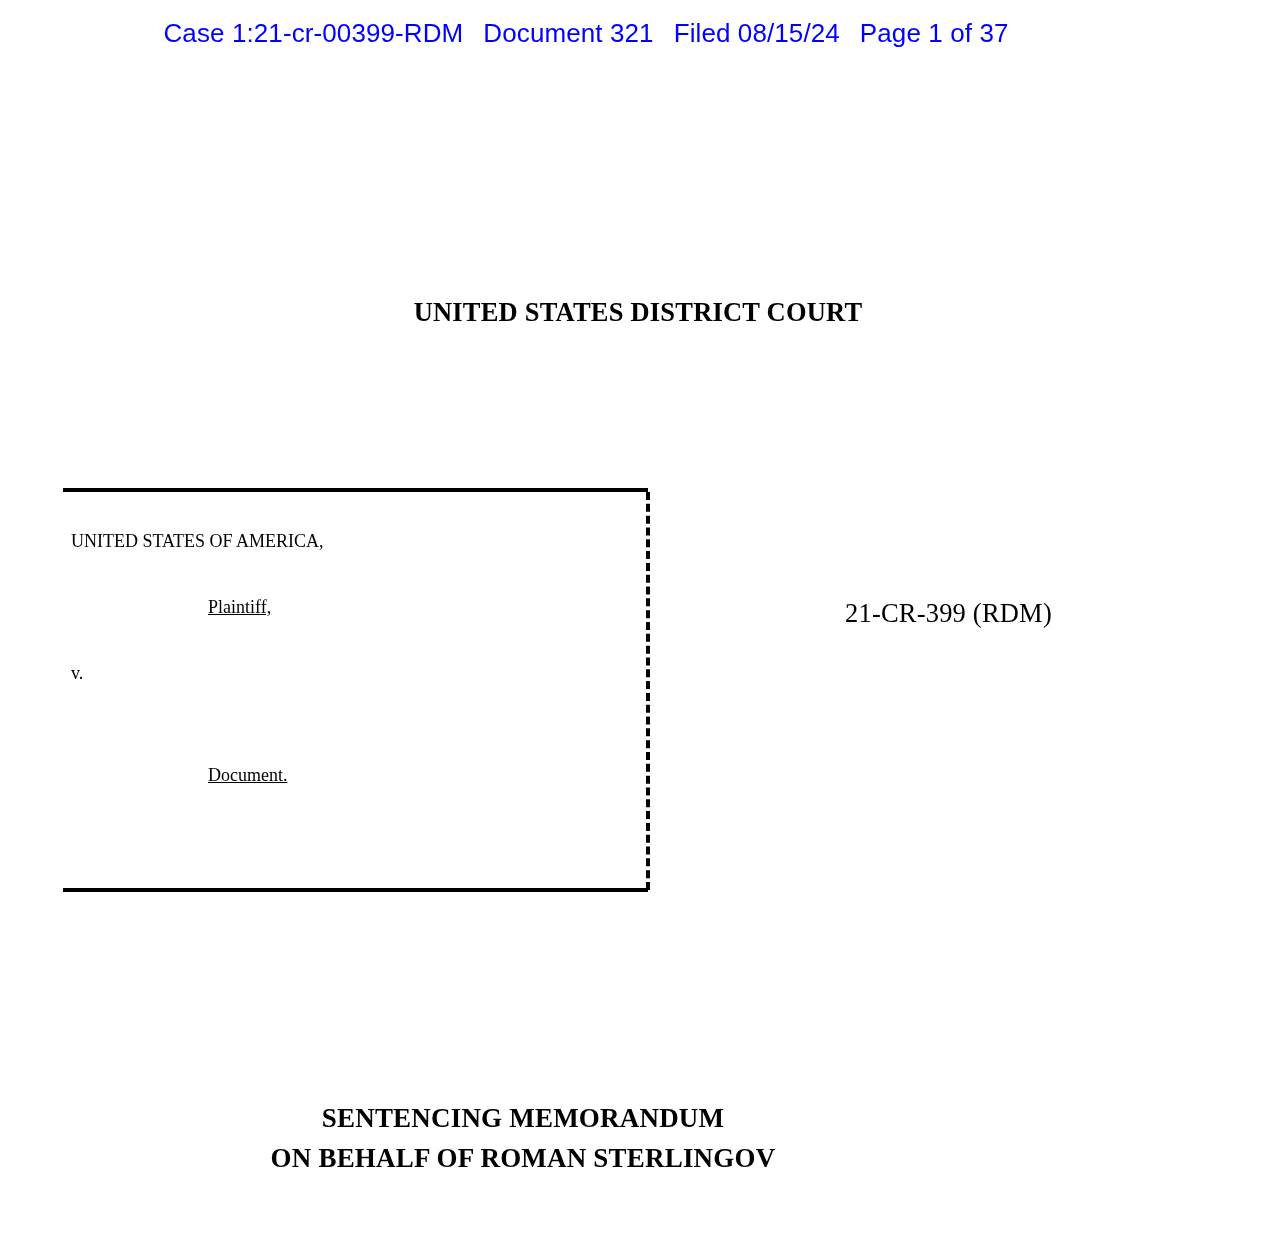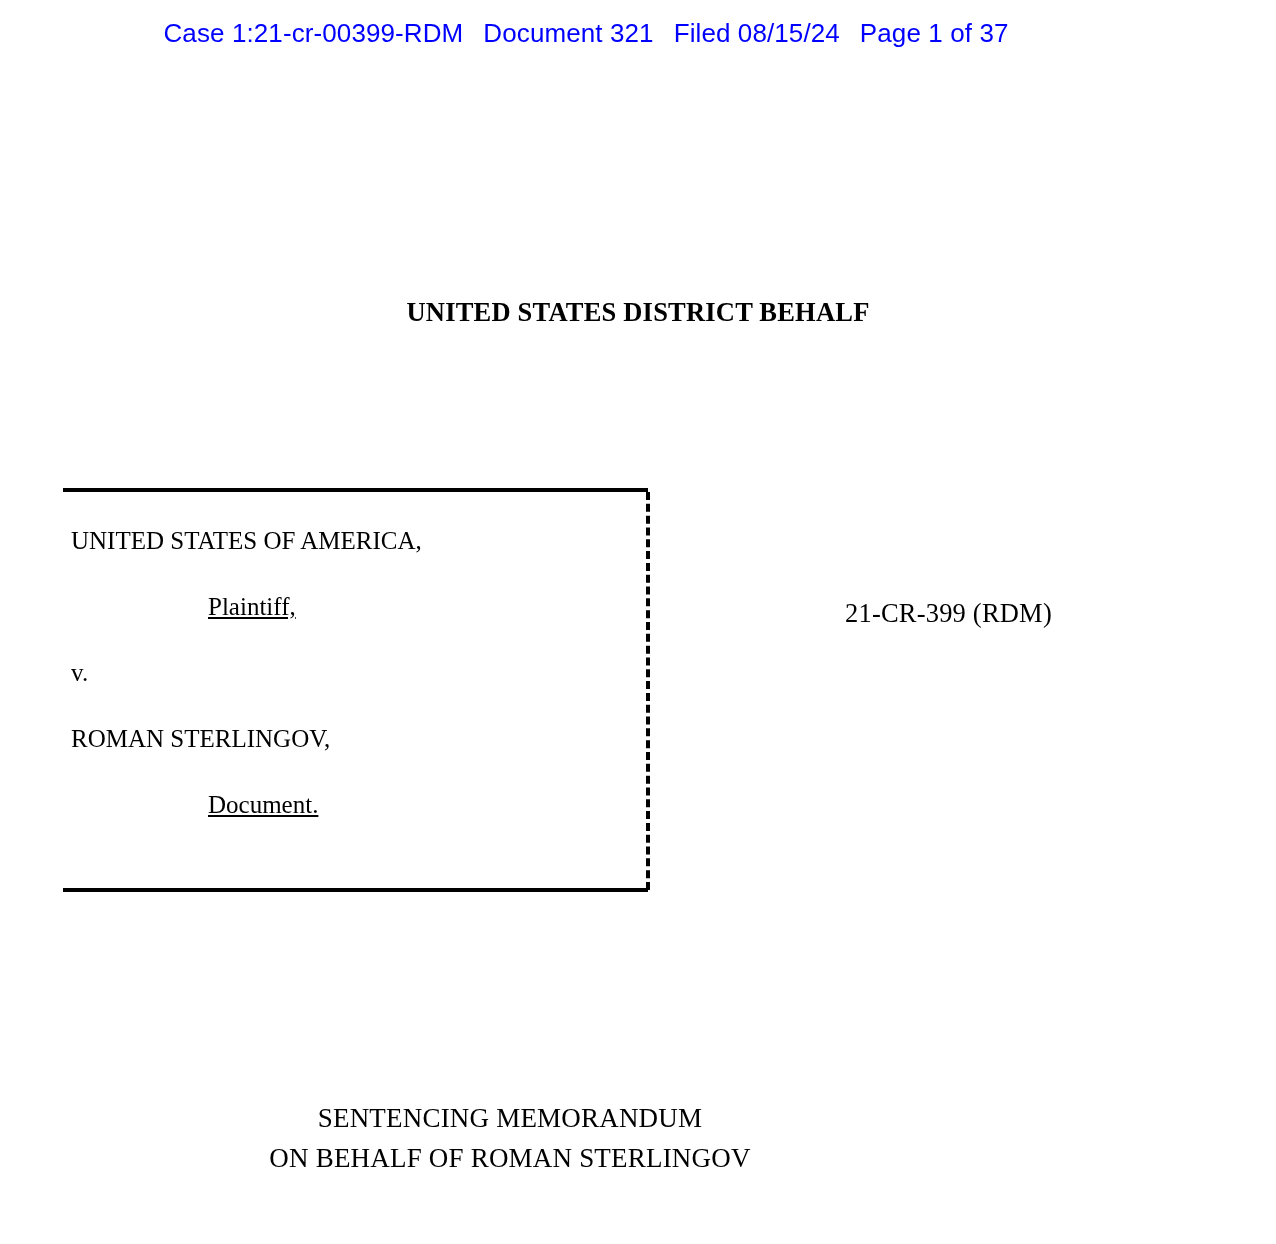--- a/index.html
+++ b/index.html
@@ -75,21 +75,21 @@
   }
 
   .caption-body {
     position: absolute;
     left: 8px;
     top: 38px;
     width: 560px;
   }
   .caption-line {
     font-family: "Liberation Serif", serif;
-    font-size: 25px;
+    font-size: 18px;
     line-height: 30px;
     font-weight: normal;
     white-space: nowrap;
   }
   .caption-line.indent { padding-left: 137px; text-decoration: underline; }
   .caption-spacer { height: 36px; }
 
   
   .case-number {
     position: absolute;
@@ -99,55 +99,54 @@
     font-weight: normal;
     font-size: 26.5px;
     line-height: 32px;
     white-space: nowrap;
     letter-spacing: 0.2px;
   }
 
   
   .doc-title {
     position: absolute;
-    left: 0;
+    left: 13px;
     top: 1098px;
     width: 1020px;
     text-align: center;
     font-family: "Liberation Serif", serif;
-    font-weight: normal;
+    font-weight: bold;
     font-size: 27px;
     line-height: 40px;
     letter-spacing: 0.2px;
   }
 </style>
 </head>
 <body>
 
 <div class="ecf-stamp">
   <span class="seg">Case 1:21-cr-00399-RDM</span><span class="ecf-gap"></span><span class="seg">Document 321</span><span class="ecf-gap"></span><span class="seg">Filed 08/15/24</span><span class="ecf-gap"></span><span class="seg">Page 1 of 37</span>
 </div>
 
 <div class="court-heading">
-  <div>UNITED STATES DISTRICT BEHALF</div>
+  <div>UNITED STATES DISTRICT COURT</div>
 </div>
 
 <div class="caption">
   <div class="caption-rule top"></div>
   <div class="caption-divider"></div>
   <div class="caption-rule bottom"></div>
 
   <div class="caption-body">
     <div class="caption-line">UNITED STATES OF AMERICA,</div>
     <div class="caption-spacer"></div>
     <div class="caption-line indent">Plaintiff,</div>
     <div class="caption-spacer"></div>
     <div class="caption-line">v.</div>
     <div class="caption-spacer"></div>
-    <div class="caption-line">ROMAN STERLINGOV,</div>
     <div class="caption-spacer"></div>
     <div class="caption-line indent">Document.</div>
   </div>
 </div>
 
 <div class="case-number">21-CR-399 (RDM)</div>
 
 <div class="doc-title">
   <div>SENTENCING MEMORANDUM</div>
   <div>ON BEHALF OF ROMAN STERLINGOV</div>

